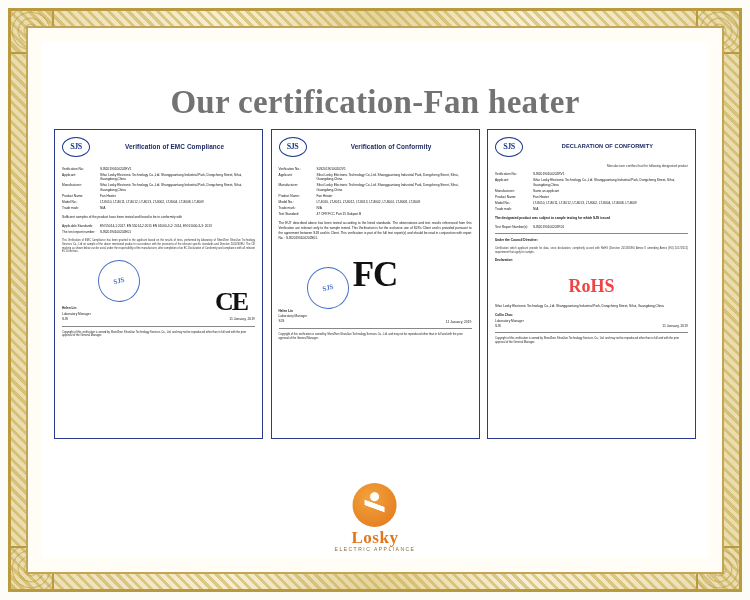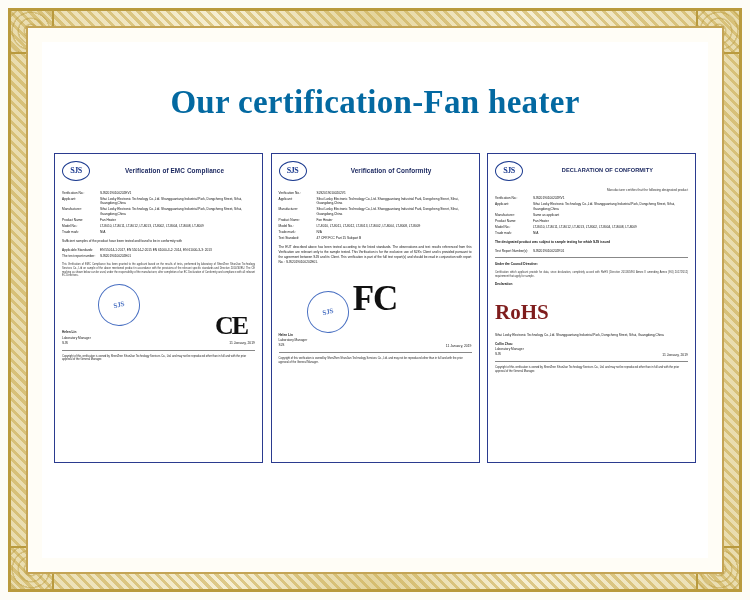--- a/index.html
+++ b/index.html
@@ -64,30 +64,30 @@
   .content {
     position: absolute;
     left: 42px; top: 42px; right: 42px; bottom: 42px;
     background: #ffffff;
   }
 
   .doc-title {
     text-align: center;
     font-family: "Liberation Serif", serif;
     font-size: 33px;
-    color: #0369a1;
+    color: #737373;
     font-weight: 700;
     margin-top: 42px;
     letter-spacing: .3px;
   }
 
   .cert-row {
     display: flex;
     justify-content: space-between;
-    margin: 32px 12px 0 12px;
+    margin: 8px 12px 0 12px;
   }
 
   .cert {
     width: 209px;
     height: 310px;
     border: 1px solid #2b3b8f;
     background: #ffffff;
     position: relative;
     box-sizing: border-box;
     padding: 7px 7px 6px 7px;
@@ -178,25 +178,25 @@
     position: absolute;
     left: 50%; top: 4px;
     transform: translateX(-50%);
     font-family: "Liberation Serif", serif;
     font-size: 35px;
     font-weight: 700;
     color: #111;
     letter-spacing: -1px;
   }
   .rohs-mark {
-    text-align: left;
-    font-family: "Liberation Serif", serif;
-    font-size: 21px;
-    font-weight: 700;
-    color: #7f1d1d;
+    text-align: center;
+    font-family: "Liberation Serif", serif;
+    font-size: 18px;
+    font-weight: 700;
+    color: #ef4444;
     margin-top: 10px;
   }
 
   .stamp {
     position: absolute;
     width: 40px; height: 40px;
     border-radius: 50%;
     border: 1.1px solid #2b58b8;
     color: #2b58b8;
     display: flex;
@@ -470,14 +470,19 @@
             <div>SJS</div>
           </div>
           <div class="sign-date">11 January, 2019</div>
         </div>
         <hr class="rule">
         <div class="footnote">Copyright of this verification is owned by ShenZhen ShunJian Technology Services Co., Ltd. and may not be reproduced other than in full and with the prior approval of the General Manager.</div>
       </div>
 
     </div>
 
+    <div class="brand">
+      <div class="brand-circle"></div>
+      <div class="brand-name">Losky</div>
+      <div class="brand-sub">ELECTRIC APPLIANCE</div>
+    </div>
   </div>
 </div>
 
 </body></html>

